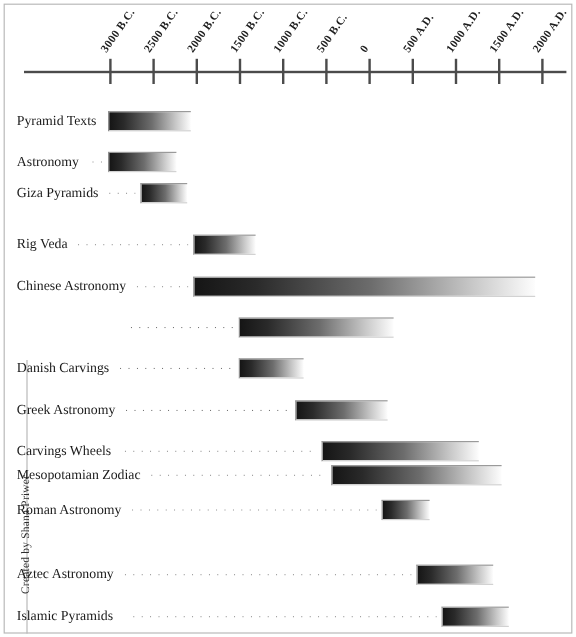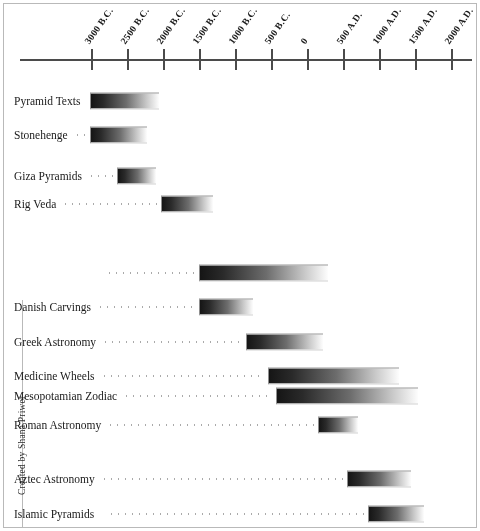--- a/index.html
+++ b/index.html
@@ -203,50 +203,55 @@
         </div>
       </div>
   </div>
 
   <div id="rows">
       <div class="row" style="top: 4px;">
         <span class="row-label">Pyramid Texts</span>
         <div class="bar" style="left: 90px; width: 68px;"></div>
       </div>
       <div class="row" style="top: 38.4px;">
-        <span class="row-label">Stonehenge</span>
+        <span class="row-label">Astronomy</span>
         <div class="bar" style="left: 90px; width: 56px;"></div>
         <div class="leader" style="left: 73.6562px; width: 12.3438px;"></div>
       </div>
-      <div class="row" style="top: 79px;">
+      <div class="row" style="top: 64px;">
         <span class="row-label">Giza Pyramids</span>
         <div class="bar" style="left: 117px; width: 38px;"></div>
         <div class="leader" style="left: 88.0312px; width: 24.9688px;"></div>
       </div>
       <div class="row" style="top: 107.2px;">
         <span class="row-label">Rig Veda</span>
         <div class="bar" style="left: 161px; width: 51px;"></div>
         <div class="leader" style="left: 62.2812px; width: 94.7188px;"></div>
       </div>
+      <div class="row" style="top: 141.6px;">
+        <span class="row-label">Chinese Astronomy</span>
+        <div class="bar" style="left: 161px; width: 284px;"></div>
+        <div class="leader" style="left: 111.047px; width: 45.9531px;"></div>
+      </div>
       <div class="row" style="top: 176px;">
         <div class="bar" style="left: 199px; width: 128px;"></div>
         <div class="leader" style="left: 105.938px; width: 89.0625px;"></div>
       </div>
       <div class="row" style="top: 210.4px; padding-left: 29px;">
         <span class="row-label">Danish Carvings</span>
         <div class="bar" style="left: 199px; width: 53px;"></div>
         <div class="leader" style="left: 96.9844px; width: 98.0156px;"></div>
       </div>
       <div class="row" style="top: 244.8px; font-family: Liberation Serif, serif;">
         <span class="row-label">Greek Astronomy</span>
         <div class="bar" style="left: 246px; width: 76px;"></div>
         <div class="leader" style="left: 102.094px; width: 139.906px;"></div>
       </div>
       <div class="row" style="top: 279.2px;">
-        <span class="row-label">Medicine Wheels</span>
+        <span class="row-label">Carvings Wheels</span>
         <div class="bar" style="left: 268px; width: 130px;"></div>
         <div class="leader" style="left: 100.594px; width: 163.406px;"></div>
       </div>
       <div class="row" style="top: 299px; padding-left: 19px;">
         <span class="row-label">Mesopotamian Zodiac</span>
         <div class="bar" style="left: 276px; width: 141px;"></div>
         <div class="leader" style="left: 123.156px; width: 148.844px;"></div>
       </div>
       <div class="row" style="top: 328px;">
         <span class="row-label">Roman Astronomy</span>

